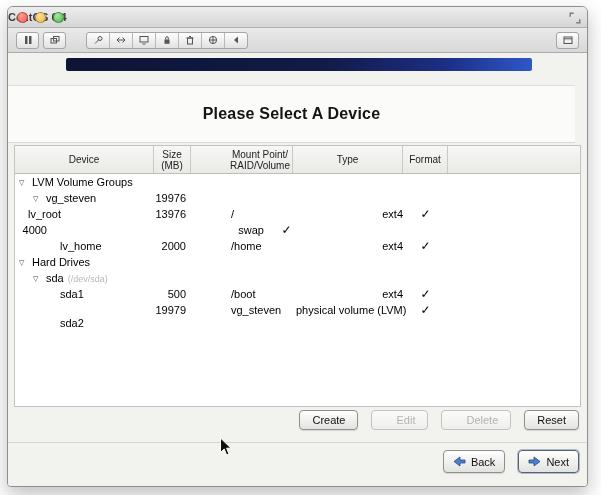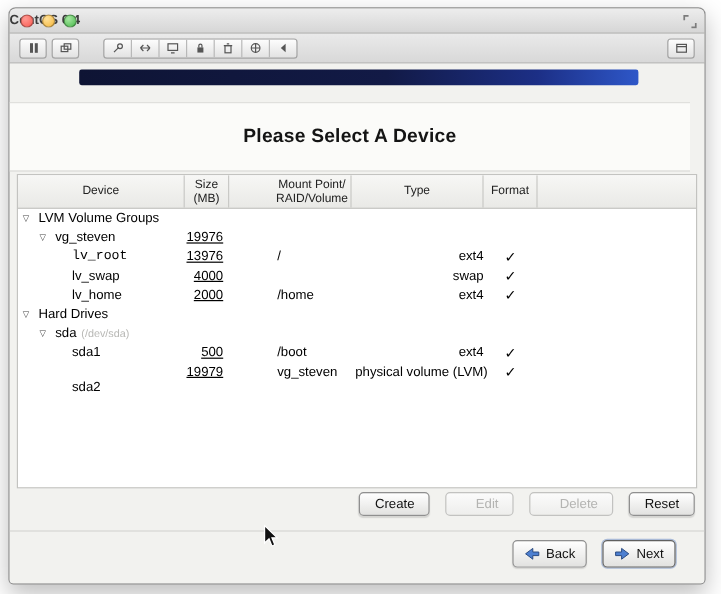--- a/index.html
+++ b/index.html
@@ -46,36 +46,36 @@
   .thead { display:flex; height:28px; background:linear-gradient(#f7f7f5,#e9e9e6);
     border-bottom:1px solid #bdbdba; box-sizing:border-box; }
   .hcell { display:flex; flex-direction:column; align-items:center; justify-content:center;
     font-size:10px; line-height:11px; color:#222; border-right:1px solid #c9c9c6; box-sizing:border-box; }
   .hcell.w-rest { border-right:none; }
   .w-device { width:139px; } .w-size { width:37px;text-align:center; } .w-mount { width:65px;margin-left:37px; }
   .w-type { width:110px; } .w-format { width:45px; } .w-rest { flex:1; }
 
   .trow { display:flex; height:16px; align-items:center; font-size:11px; color:#000; }
   .cell { box-sizing:border-box; white-space:nowrap; }
-  .cell.w-size { text-align:right; padding-right:5px;text-decoration:underline; }
+  .cell.w-size { text-align:right; padding-right:5px; }
   .cell.w-mount { padding-left:3px; }
   .cell.w-type { padding-left:3px;text-align:right; }
   .cell.w-format { text-align:center; font-size:12px; }
   .expander { display:inline-block; width:13px; font-size:7px; color:#444; vertical-align:1px; }
   .device-note { font-size:9px; color:#b8b8b5; margin-left:4px; }
 
   .actions { position:absolute; right:8px; top:357px; display:flex; gap:13px; }
   .btn { font-family:"Liberation Sans", sans-serif; font-size:11px; color:#111;
     min-width:50px; height:20px; padding:1px 12px; border:1px solid #8f8f8f; border-radius:4px;
     background:linear-gradient(#ffffff,#e2e2e0); box-shadow:0 1px 1px rgba(0,0,0,.12); }
   .btn.disabled { color:#b4b4b2; border-color:#c2c2c0; background:linear-gradient(#fbfbfb,#eeeeec); box-shadow:none;padding-left:24px; }
 
   .bottom-sep { position:absolute; left:0; right:0; top:389px; border-top:1px solid #d6d6d3; }
 
-  .nav { position:absolute; right:24px; top:397px; display:flex; gap:13px; }
+  .nav { position:absolute; right:8px; top:397px; display:flex; gap:13px; }
   .nav-btn { height:23px; min-width:58px; display:flex; align-items:center; justify-content:center; gap:5px; padding:1px 9px; }
   .nav-btn.focused { border-color:#606060; box-shadow:0 0 0 1px rgba(110,140,195,.55); }
 
   
   .cursor { position:absolute; left:219px; top:437px; z-index:60; pointer-events:none; }
 
   svg { display:block; }
 </style>
 </head>
 <body>
@@ -202,29 +202,28 @@
           </div>
           <div class="trow">
             <div class="cell w-device" style="padding-left: 18px;"><span class="expander">▽</span><span>vg_steven</span></div>
             <div class="cell w-size">19976</div>
             <div class="cell w-mount"></div>
             <div class="cell w-type"></div>
             <div class="cell w-format"></div>
             <div class="cell w-rest"></div>
           </div>
           <div class="trow">
-            <div class="cell w-device" style="padding-left: 32px; font-family: Liberation Mono, monospace;"><span class="expander"></span><span>lv_root</span></div>
+            <div class="cell w-device" style=""><span class="expander"></span><span>lv_root</span></div>
             <div class="cell w-size">13976</div>
             <div class="cell w-mount">/</div>
             <div class="cell w-type">ext4</div>
             <div class="cell w-format">✓</div>
             <div class="cell w-rest"></div>
           </div>
           <div class="trow">
-            <div class="cell w-device" style="padding-left: 32px;"><span class="expander"></span><span>lv_swap</span></div>
             <div class="cell w-size">4000</div>
             <div class="cell w-mount"></div>
             <div class="cell w-type">swap</div>
             <div class="cell w-format">✓</div>
             <div class="cell w-rest"></div>
           </div>
           <div class="trow">
             <div class="cell w-device" style="padding-left: 32px;"><span class="expander"></span><span>lv_home</span></div>
             <div class="cell w-size">2000</div>
             <div class="cell w-mount">/home</div>

